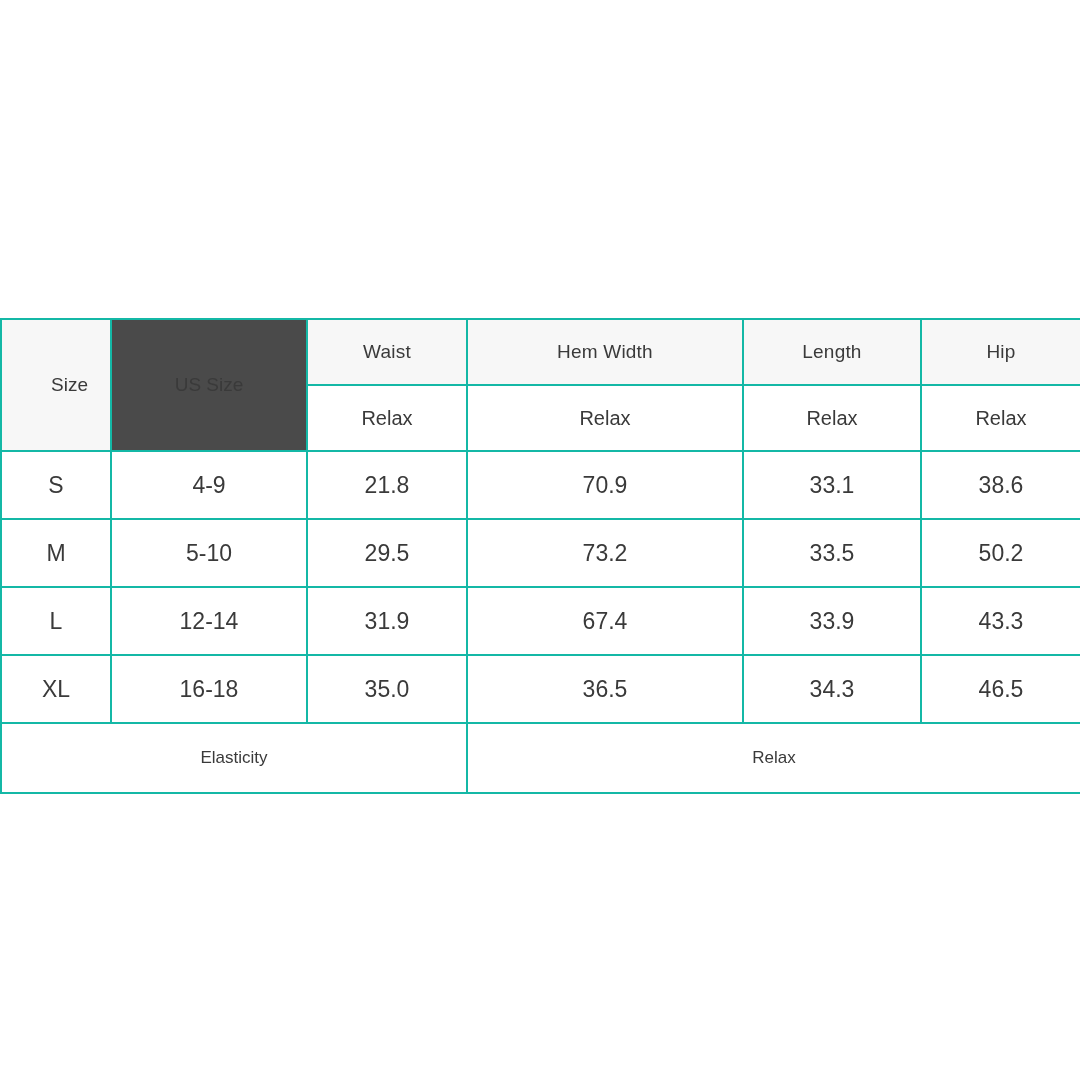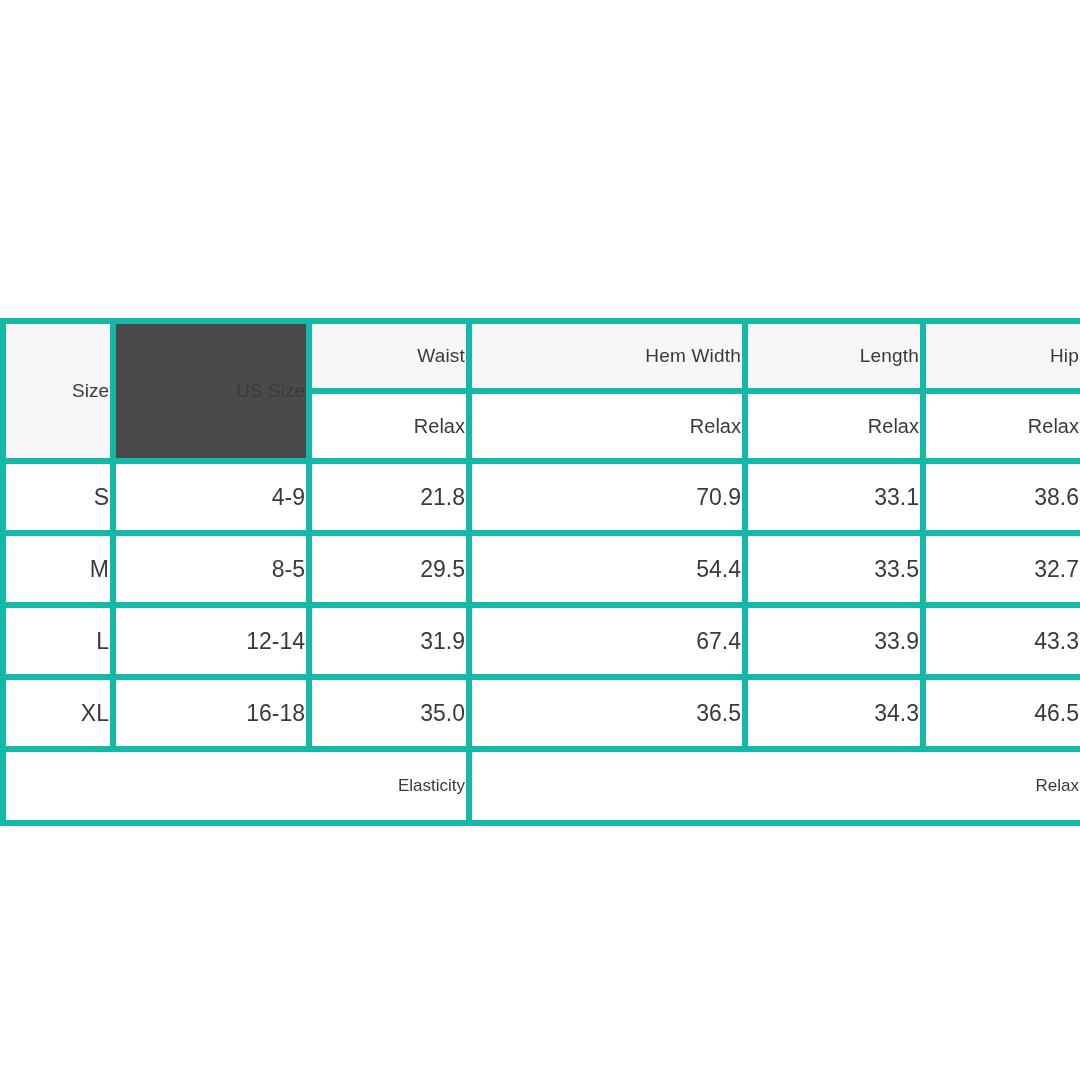--- a/index.html
+++ b/index.html
@@ -24,22 +24,22 @@
   }
 
   table.size-chart {
     border-collapse: collapse;
     width: 1080px;
     table-layout: fixed;
   }
 
   table.size-chart td,
   table.size-chart th {
-    border: 6px solid #14b8a6;
-    text-align: right;
+    border: 2px solid #14b8a6;
+    text-align: center;
     vertical-align: middle;
     font-weight: normal;
     color: #3a3a3a;
   }
 
   
   col.c-size      { width: 110px; }
   col.c-ussize    { width: 196px; }
   col.c-waist     { width: 160px; }
   col.c-hem       { width: 276px; }
@@ -126,25 +126,25 @@
       <tr>
         <td class="data-cell">S</td>
         <td class="data-cell">4-9</td>
         <td class="data-cell">21.8</td>
         <td class="data-cell">70.9</td>
         <td class="data-cell">33.1</td>
         <td class="data-cell">38.6</td>
       </tr>
       <tr>
         <td class="data-cell">M</td>
-        <td class="data-cell">8-5</td>
+        <td class="data-cell">5-10</td>
         <td class="data-cell">29.5</td>
-        <td class="data-cell">54.4</td>
+        <td class="data-cell">73.2</td>
         <td class="data-cell">33.5</td>
-        <td class="data-cell">32.7</td>
+        <td class="data-cell">50.2</td>
       </tr>
       <tr>
         <td class="data-cell">L</td>
         <td class="data-cell">12-14</td>
         <td class="data-cell">31.9</td>
         <td class="data-cell">67.4</td>
         <td class="data-cell">33.9</td>
         <td class="data-cell">43.3</td>
       </tr>
       <tr>

